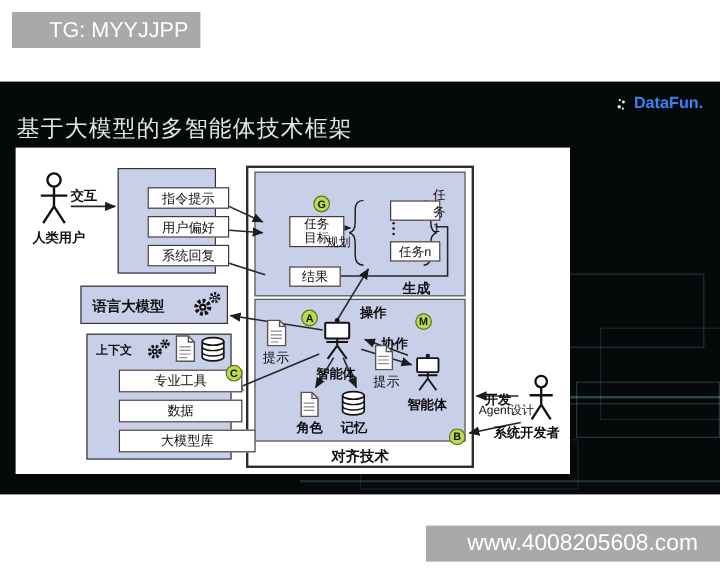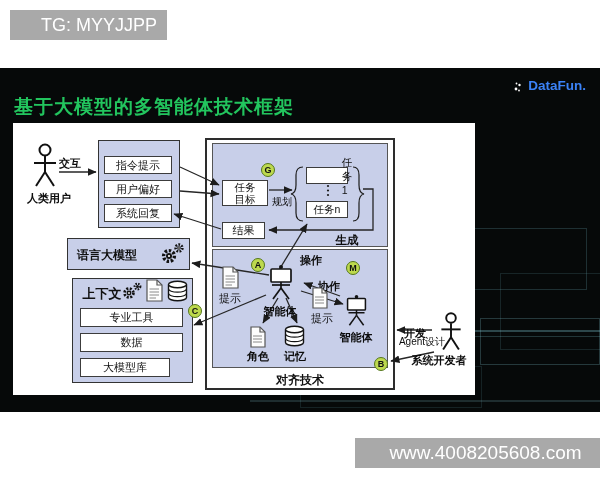--- a/index.html
+++ b/index.html
@@ -5,31 +5,31 @@
   html,body{margin:0;padding:0;}
   body{
     width:600px;height:480px;position:relative;background:#ffffff;
     font-family:"Liberation Sans","DejaVu Sans",sans-serif;color:#111;
     -webkit-font-smoothing:antialiased;overflow:hidden;
   }
   .abs{position:absolute;}
   .wm{background:#a9a9a9;color:#fff;display:flex;align-items:center;padding:0 10px;}
   
   .slide{left:0;top:68px;width:600px;height:344px;background:#060909;overflow:hidden;}
-  .slide-title{left:14px;top:26px;color:#22c55e;font-size:19px;font-weight:bold;letter-spacing:1px;z-index:3;}
+  .slide-title{left:14px;top:26px;color:#e5e5e5;font-size:19px;font-weight:normal;letter-spacing:1px;z-index:3;}
   .logo{right:14px;top:10px;color:#3b82f6;font-size:13.5px;font-weight:bold;display:flex;align-items:center;gap:2px;z-index:3;}
   .tech{border:1px solid rgba(95,150,160,.28);z-index:1;}
   .streak{z-index:1;}
   
   .panel{left:13px;top:55px;width:462px;height:272px;background:#fff;z-index:2;}
   .bluebox{background:#c8cfe9;border:1.5px solid #333;box-sizing:border-box;}
   .thinblue{border-width:1px;border-color:#555;}
   .outerbox{border:2px solid #2d2d2d;box-sizing:border-box;background:#fff;}
   .wbox{background:#fff;border:1px solid #3c3c3c;box-sizing:border-box;
-        font-size:11px;display:flex;align-items:center;justify-content:center;z-index:3;}
+        font-size:11px;display:flex;align-items:center;justify-content:center;z-index:3;margin-left:19px;}
   .lbl{font-size:11px;text-align:center;z-index:3;color:#0d0d0d;}
   .b{font-weight:bold;}
   .small{font-size:10px;}
   .boxtitle{font-size:11.5px;font-weight:bold;text-align:center;z-index:3;}
   .badge{width:14px;height:14px;border-radius:50%;background:#bdd94d;border:1.5px solid #55771e;
          box-sizing:border-box;display:flex;align-items:center;justify-content:center;
          font-size:9px;font-weight:bold;color:#111;z-index:4;}
   .icon{z-index:3;}
   svg.overlay{left:0;top:0;width:462px;height:272px;z-index:2;pointer-events:none;}
   .goal-text{width:28px;margin:0 auto;line-height:12px;font-size:10.5px;text-align:center;}
@@ -128,21 +128,21 @@
     <div class="abs boxtitle" style="left:64px;top:124px;width:72px;text-align:left;font-size:12px;">语言大模型</div>
     <svg class="abs icon" style="left:146px;top:119px;" width="26" height="24" viewBox="0 0 26 24">
       <circle cx="10" cy="14" r="5.4" fill="none" stroke="#131313" stroke-width="3.4" stroke-dasharray="2.4 1.7"></circle>
       <circle cx="10" cy="14" r="3" fill="#131313"></circle>
         <circle cx="10" cy="14" r="1.1" fill="#fff"></circle>
       <circle cx="20" cy="6" r="3.4" fill="none" stroke="#131313" stroke-width="2.6" stroke-dasharray="1.7 1.3"></circle>
       <circle cx="20" cy="6" r="1.8" fill="#131313"></circle>
         <circle cx="20" cy="6" r="0.7" fill="#fff"></circle>
     </svg>
 
-    <div class="abs boxtitle" style="left:67px;top:162px;width:44px;text-align:center;font-size:13px;">上下文</div>
+    <div class="abs boxtitle" style="left:67px;top:162px;width:44px;text-align:left;font-size:10px;">上下文</div>
     <svg class="abs icon" style="left:108px;top:158px;" width="22" height="20" viewBox="0 0 22 20">
       <circle cx="8" cy="12" r="4.4" fill="none" stroke="#131313" stroke-width="2.8" stroke-dasharray="2 1.5"></circle>
       <circle cx="8" cy="12" r="2.4" fill="#131313"></circle>
         <circle cx="8" cy="12" r="0.9" fill="#fff"></circle>
       <circle cx="16.5" cy="5.5" r="2.8" fill="none" stroke="#131313" stroke-width="2.2" stroke-dasharray="1.5 1.2"></circle>
       <circle cx="16.5" cy="5.5" r="1.5" fill="#131313"></circle>
     </svg>
     <svg class="abs icon" style="left:133px;top:156px;" width="17" height="23" viewBox="0 0 17 23">
       <path d="M1,1 h10 l5,5 v16 h-15 z" fill="#fdfdfd" stroke="#555" stroke-width="1.2"></path>
       <path d="M11,1 v5 h5" fill="none" stroke="#555" stroke-width="1.2"></path>
@@ -153,21 +153,21 @@
           <line x1="3.5" y1="19" x2="10" y2="19"></line>
         </g>
     </svg>
     <svg class="abs icon" style="left:153px;top:157px;" width="23" height="23" viewBox="0 0 23 23">
       <path d="M2.5,4.5 v13 a9,3.2 0 0 0 18,0 v-13" fill="#fff" stroke="#131313" stroke-width="1.4"></path>
       <ellipse cx="11.5" cy="4.5" rx="9" ry="3.2" fill="#fff" stroke="#131313" stroke-width="1.4"></ellipse>
       <path d="M2.5,9 a9,3.2 0 0 0 18,0 M2.5,13.5 a9,3.2 0 0 0 18,0" fill="none" stroke="#131313" stroke-width="1.2"></path>
     </svg>
     <div class="abs wbox" style="left:67px;top:185px;width:103px;height:19px;">专业工具</div>
     <div class="abs wbox" style="left:67px;top:210px;width:103px;height:19px;">数据</div>
-    <div class="abs wbox" style="left:67px;top:235px;width:90px;height:19px;">大模型库</div>
+    <div class="abs wbox" style="left:67px;top:235px;width:114px;height:19px;">大模型库</div>
     <div class="abs badge" style="left:175px;top:181px;">C</div>
 
     <div class="abs badge" style="left:248px;top:40px;">G</div>
     <div class="abs wbox" style="left:209px;top:57px;width:46px;height:26px;">
       <div class="goal-text">任务目标</div>
     </div>
     <div class="abs lbl small" style="left:257px;top:72px;width:24px;">规划</div>
     <div class="abs wbox" style="left:293px;top:44px;width:42px;height:17px;font-size:10.5px;padding-left:40px;">任务1</div>
     <div class="abs wbox" style="left:293px;top:78px;width:42px;height:17px;font-size:10.5px;">任务n</div>
     <div class="abs wbox" style="left:209px;top:99px;width:43px;height:17px;">结果</div>

